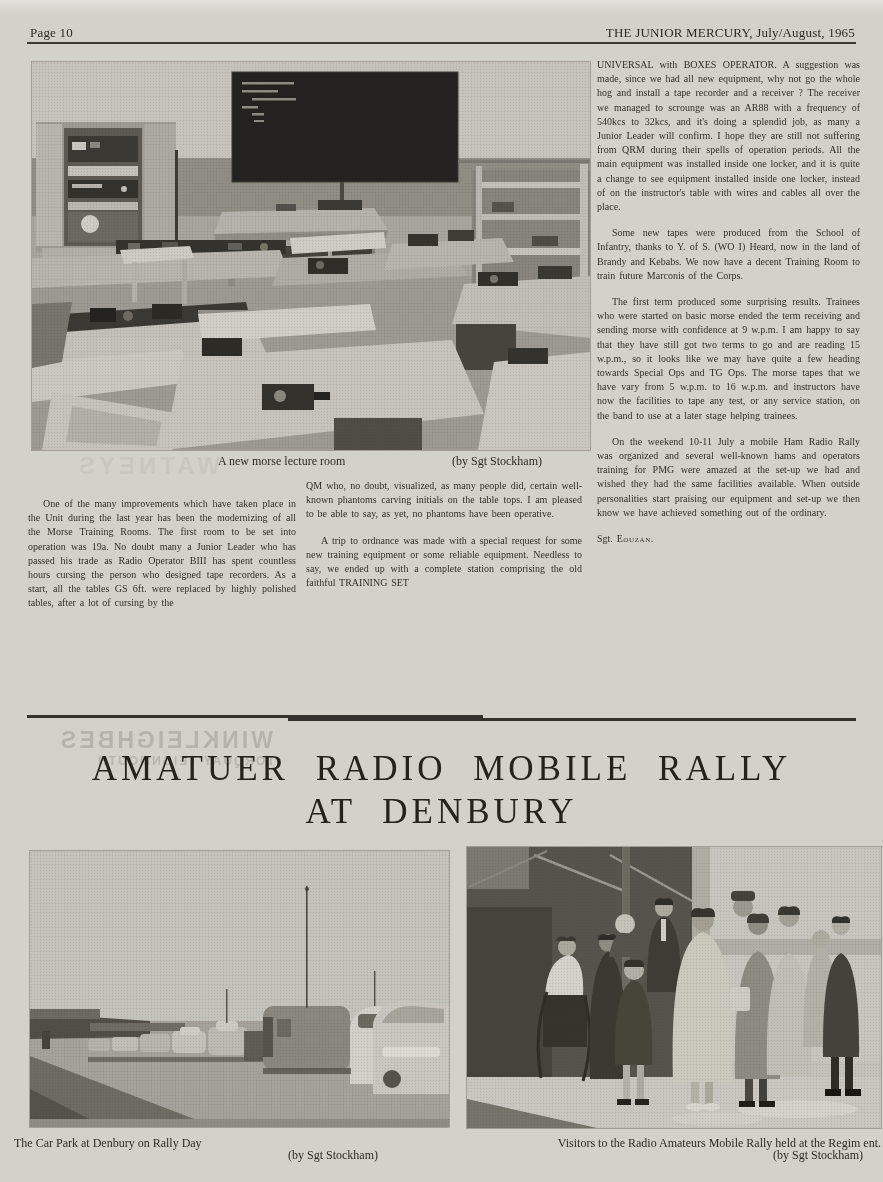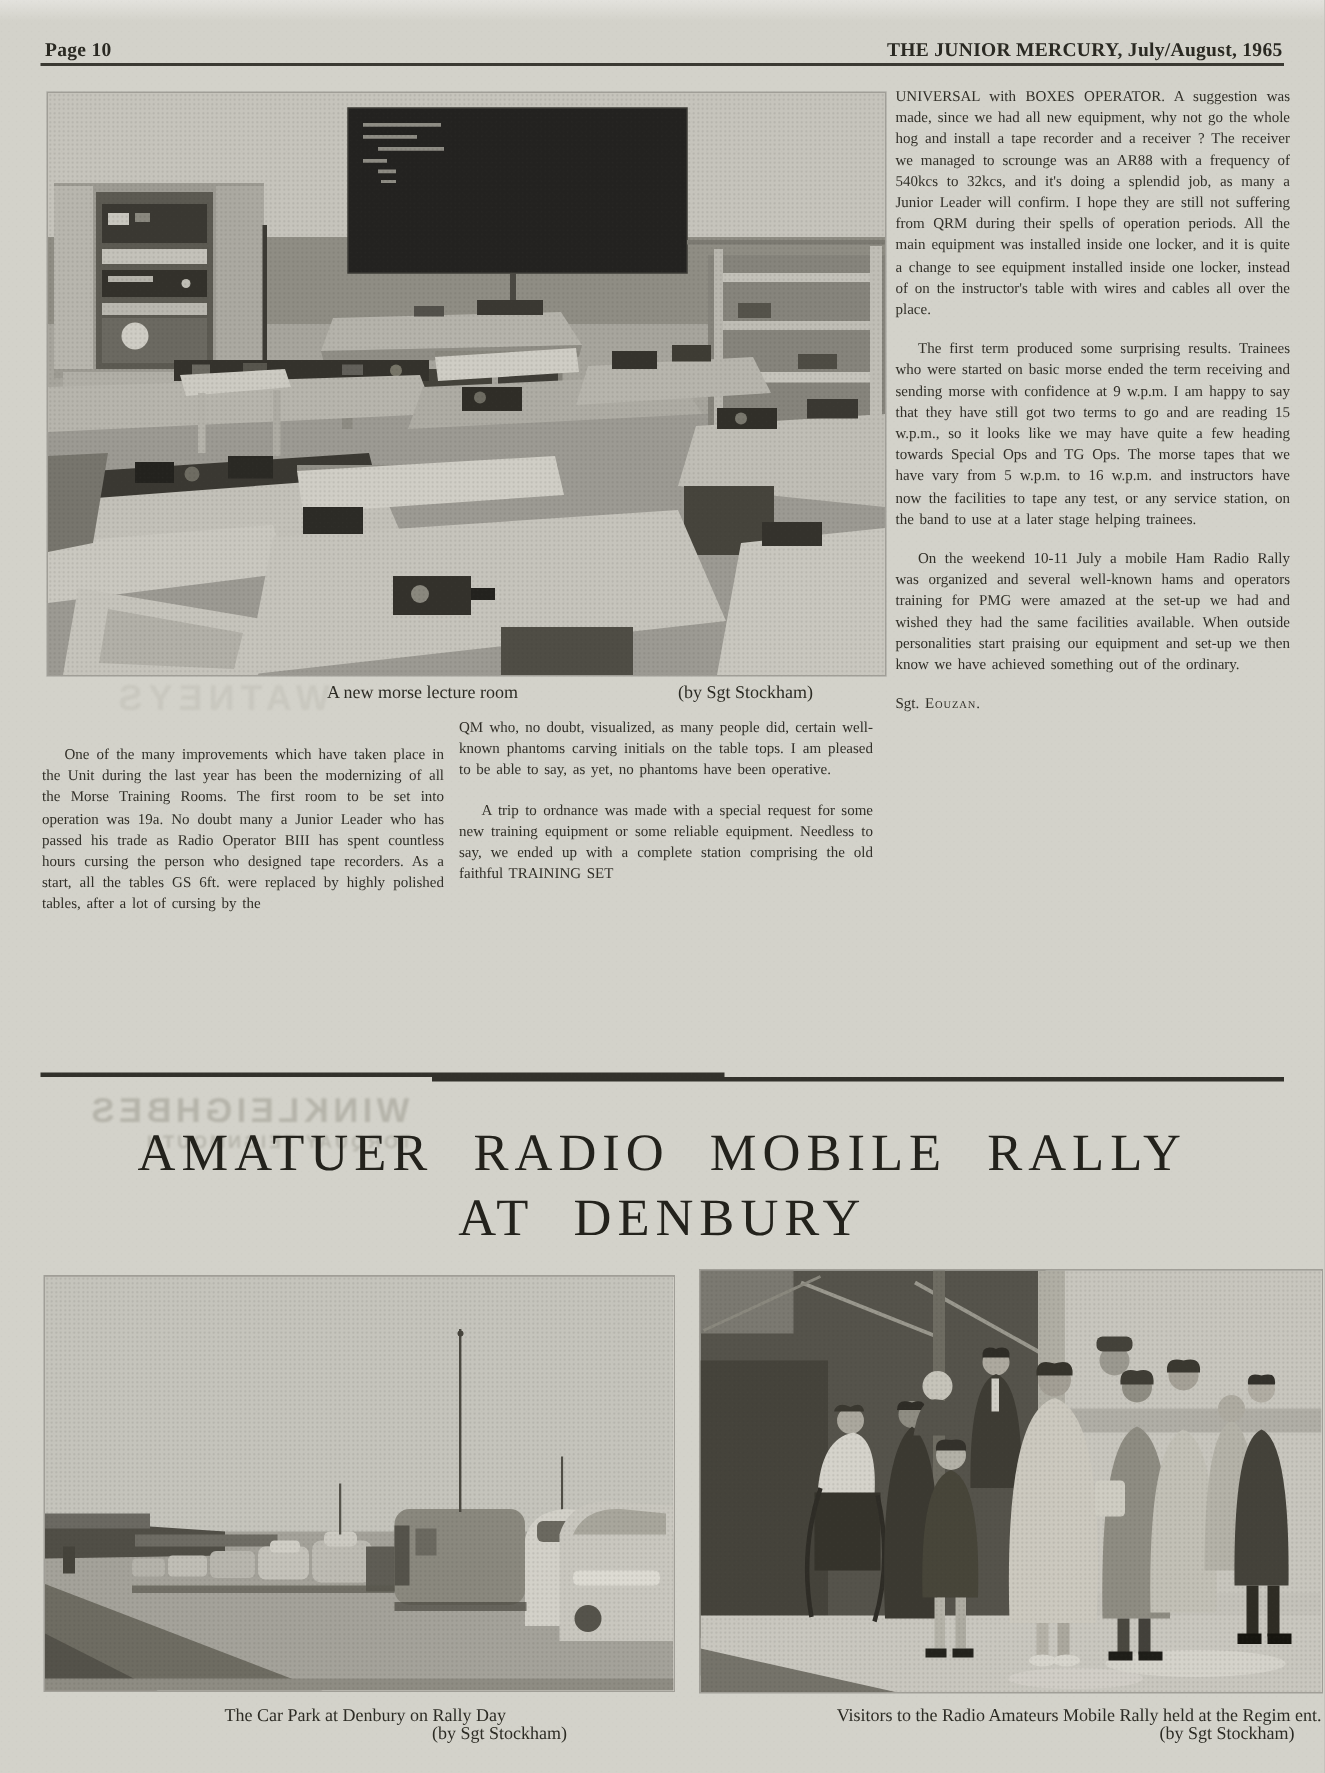--- a/index.html
+++ b/index.html
@@ -3,21 +3,21 @@
 <meta charset="utf-8">
 <style>
   html,body{margin:0;padding:0;background:#b9b8b1;}
   .page{
     position:relative;width:883px;height:1182px;margin:0 auto;
     background:#d3d2ca;overflow:hidden;
     font-family:"Liberation Serif", serif;color:#2e2d26;
   }
   .scan-top{position:absolute;left:0;top:0;width:100%;height:14px;
     background:linear-gradient(#e3e2dd,#d3d2ca);}
-  .hdr{position:absolute;top:25px;font-weight:bold;font-size:13px;color:#2a2922;letter-spacing:.2px;}
+  .hdr{position:absolute;top:25px;font-weight:normal;font-size:13px;color:#2a2922;letter-spacing:.2px;}
   #hdr-left{left:30px;}
   #hdr-right{right:28px;}
   .hdr-rule{position:absolute;left:27px;top:42px;width:829px;height:2px;background:#3a3932;}
 
   .photo{position:absolute;box-shadow:0 0 0 1px rgba(66,64,56,.35);}
   .photo svg{display:block;}
 
   .cap{position:absolute;font-size:12px;color:#2c2b24;}
   .col{position:absolute;font-size:10px;line-height:14.2px;text-align:justify;
        word-spacing:1.3px;color:#312f28;}
@@ -39,21 +39,21 @@
   #ghost-2{left:96px;top:754px;font-size:12px;letter-spacing:2px;opacity:.40;}
   #ghost-3{left:75px;top:452px;font-size:24px;letter-spacing:4px;opacity:.14;}
 
   .headline{position:absolute;left:0;width:883px;text-align:center;color:#23221c;
     font-weight:normal;font-size:35px;letter-spacing:4px;word-spacing:14px;margin:0;}
   #hl-1{top:749px;}
   #hl-2{top:792px;}
 
   #caption-1{left:218px;top:454px;}
   #credit-1{left:452px;top:454px;}
-  #caption-2{left:34px;top:1136px;width:419px;text-align:center;}
+  #caption-2{left:14px;top:1136px;width:419px;}
   #credit-2{left:30px;top:1148px;width:419px;text-align:left;padding-left:0;}
   #credit-2 span{margin-left:258px;}
   #caption-3{left:467px;top:1136px;width:414px;text-align:right;}
   #credit-3{left:467px;top:1148px;width:396px;text-align:right;}
 
   .grain{position:absolute;left:0;top:0;pointer-events:none;}
 </style>
 </head>
 <body>
 
@@ -182,20 +182,21 @@
 
   <div class="col" id="col-left">
     <p class="ind">One of the many improvements which have taken place in the Unit during the last year has been the modernizing of all the Morse Training Rooms. The first room to be set into operation was 19a. No doubt many a Junior Leader who has passed his trade as Radio Operator BIII has spent countless hours cursing the person who designed tape recorders. As a start, all the tables GS 6ft. were replaced by highly polished tables, after a lot of cursing by the</p>
   </div>
   <div class="col" id="col-mid">
     <p>QM who, no doubt, visualized, as many people did, certain well-known phantoms carving initials on the table tops. I am pleased to be able to say, as yet, no phantoms have been operative.</p>
     <p class="ind">A trip to ordnance was made with a special request for some new training equipment or some reliable equipment. Needless to say, we ended up with a complete station comprising the old faithful TRAINING SET</p>
   </div>
   <div class="col" id="col-right">
     <p>UNIVERSAL with BOXES OPERATOR. A suggestion was made, since we had all new equipment, why not go the whole hog and install a tape recorder and a receiver ? The receiver we managed to scrounge was an AR88 with a frequency of 540kcs to 32kcs, and it's doing a splendid job, as many a Junior Leader will confirm. I hope they are still not suffering from QRM during their spells of operation periods. All the main equipment was installed inside one locker, and it is quite a change to see equipment installed inside one locker, instead of on the instructor's table with wires and cables all over the place.</p>
+    <p class="ind">Some new tapes were produced from the School of Infantry, thanks to Y. of S. (WO I) Heard, now in the land of Brandy and Kebabs. We now have a decent Training Room to train future Marconis of the Corps.</p>
     <p class="ind">The first term produced some surprising results. Trainees who were started on basic morse ended the term receiving and sending morse with confidence at 9 w.p.m. I am happy to say that they have still got two terms to go and are reading 15 w.p.m., so it looks like we may have quite a few heading towards Special Ops and TG Ops. The morse tapes that we have vary from 5 w.p.m. to 16 w.p.m. and instructors have now the facilities to tape any test, or any service station, on the band to use at a later stage helping trainees.</p>
     <p class="ind">On the weekend 10-11 July a mobile Ham Radio Rally was organized and several well-known hams and operators training for PMG were amazed at the set-up we had and wished they had the same facilities available. When outside personalities start praising our equipment and set-up we then know we have achieved something out of the ordinary.</p>
     <div class="sig"><span>Sgt. </span><span class="sc">Eouzan.</span></div>
   </div>
 
   <div class="div-rule" id="div-a"></div>
   <div class="div-rule" id="div-b"></div>
 
   <div class="ghost" id="ghost-1">WINKLEIGHBES</div>
   <div class="ghost" id="ghost-2">TORQUAY  TEIGNMOUTH</div>

